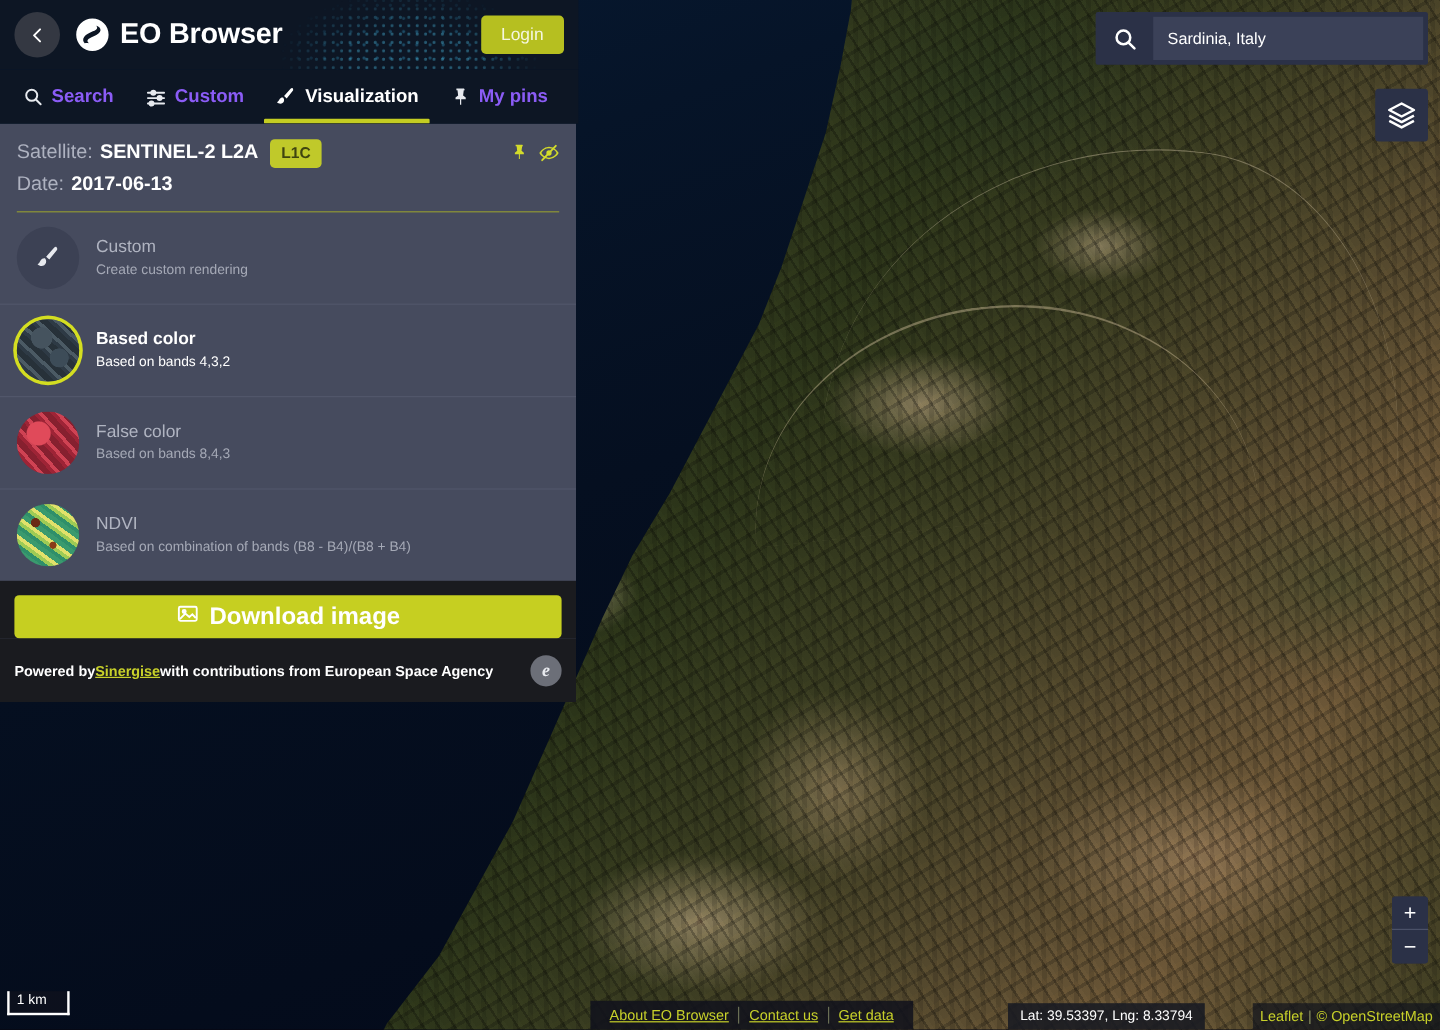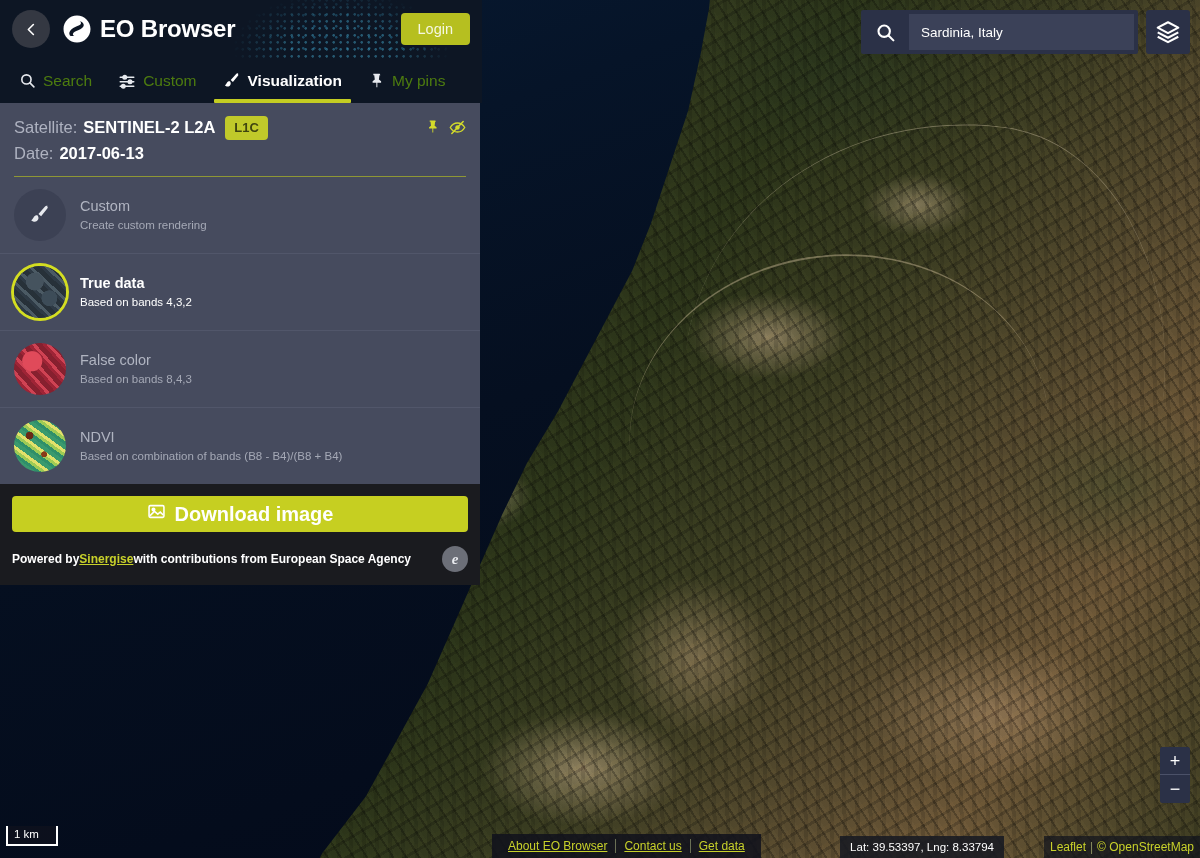--- a/index.html
+++ b/index.html
@@ -72,21 +72,21 @@
   .map-road {
     position: absolute; left: 700px; top: 120px; width: 480px; height: 260px;
     border-top: 1.5px solid rgba(215,200,170,.40);
     border-radius: 60% 40% 0 0 / 100% 100% 0 0;
     transform: rotate(7deg);
   }
 
   
   #search-widget {
     position: absolute; top: 10px; right: 10px;
-    display: flex; align-items: flex-end; gap: 8px;
+    display: flex; align-items: flex-end; gap: 20px; flex-direction: column;
   }
   .search-shell {
     display: flex; align-items: center;
     background: #2b3147; height: 44px; border-radius: 2px;
   }
   .search-icon-box {
     width: 48px; height: 44px;
     display: flex; align-items: center; justify-content: center;
     color: #fff;
   }
@@ -141,22 +141,22 @@
   }
 
   .tabbar {
     background: #0d1624; height: 45px;
     display: flex; align-items: stretch; padding: 0 6px;
     position: relative; overflow: hidden;
   }
   .tab {
     display: flex; align-items: center; gap: 7px;
     padding: 0 13px; cursor: pointer; position: relative;
-    color: #4d7c0f; font-size: 15.5px; background: none; border: none;
-    font-family: "Liberation Sans", sans-serif; z-index: 2;
+    color: #8b5cf6; font-size: 15.5px; background: none; border: none;
+    font-family: "Liberation Sans", sans-serif; z-index: 2; font-weight: bold;
   }
   .tab .tab-ico { display: flex; align-items: center; color: #e6e9ee; }
   .tab.active { color: #ffffff; font-weight: bold; }
   .tab.active::after {
     content: ""; position: absolute; left: 4px; right: 4px; bottom: 0;
     height: 4px; background: #c4cd22; border-radius: 1px;
   }
   .tab.active .tab-ico { color: #ffffff; }
 
   .vis-panel {
@@ -405,21 +405,21 @@
           </div>
           <div class="vis-text">
             <div class="vis-title">Custom</div>
             <div class="vis-sub">Create custom rendering</div>
           </div>
         </div>
 
         <div class="vis-item selected">
           <div class="vis-thumb thumb-true selected"></div>
           <div class="vis-text">
-            <div class="vis-title">True data</div>
+            <div class="vis-title">Based color</div>
             <div class="vis-sub">Based on bands 4,3,2</div>
           </div>
         </div>
 
         <div class="vis-item">
           <div class="vis-thumb thumb-false"></div>
           <div class="vis-text">
             <div class="vis-title">False color</div>
             <div class="vis-sub">Based on bands 8,4,3</div>
           </div>

